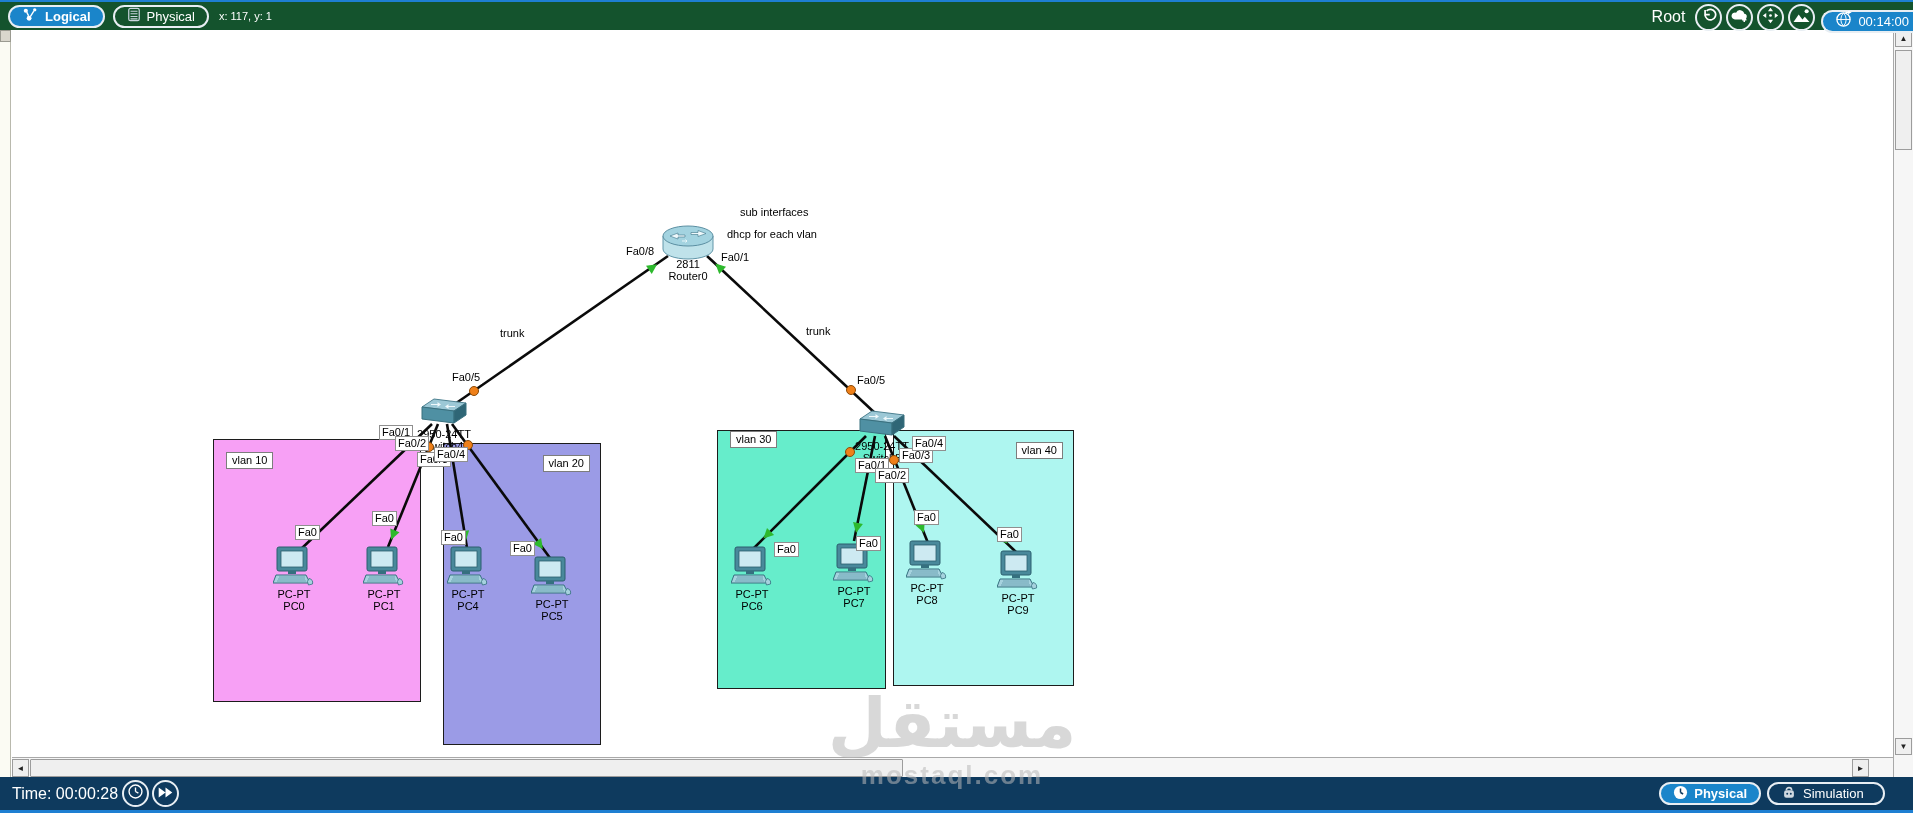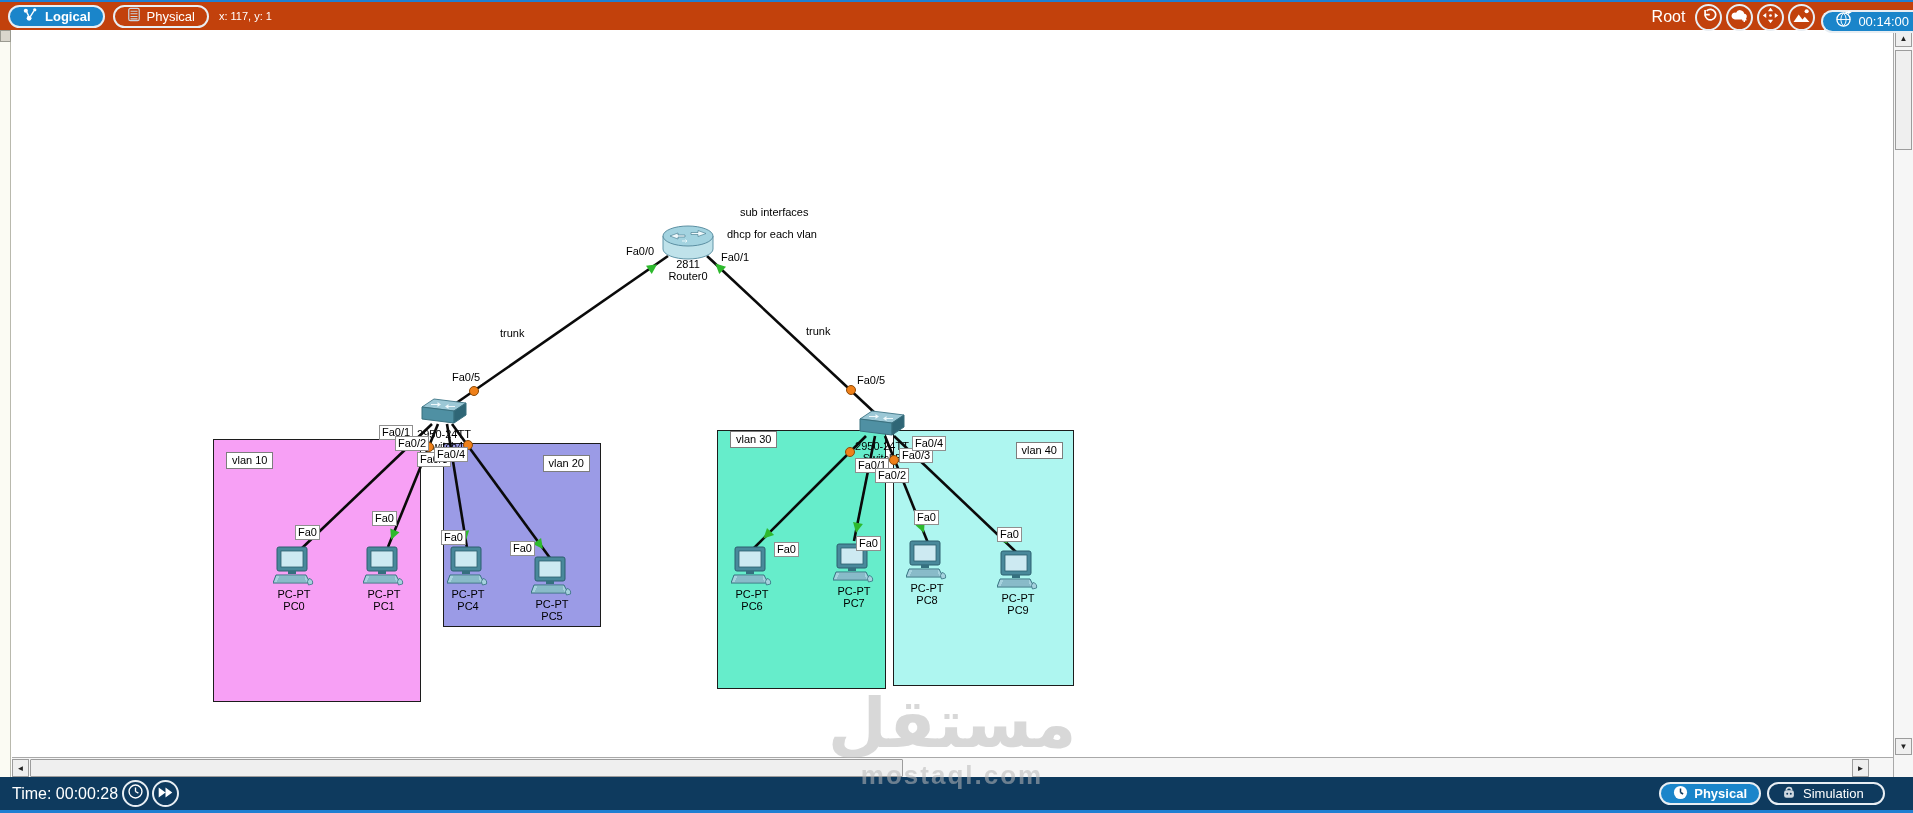--- a/index.html
+++ b/index.html
@@ -1,19 +1,19 @@
 <!DOCTYPE html>
 <html><head>
 <meta charset="utf-8">
 <style>
   html,body{margin:0;padding:0;background:#777;}
   #screen{position:relative;width:1913px;height:813px;overflow:hidden;background:#fff;
     font-family:"Liberation Sans","DejaVu Sans",sans-serif;-webkit-font-smoothing:antialiased;}
   
-  .topbar{position:absolute;left:0;top:0;width:1913px;height:30px;background:#c2410c;
+  .topbar{position:absolute;left:0;top:0;width:1913px;height:30px;background:#14532d;
     border-top:2px solid #1e7fd2;box-sizing:border-box;z-index:10;display:flex;align-items:center;}
   .botbar{position:absolute;left:0;bottom:0;width:1913px;height:36px;background:#0e3a5e;
     border-bottom:3px solid #1e7fd2;box-sizing:border-box;z-index:10;display:flex;align-items:center;}
   .pill{display:flex;align-items:center;gap:6px;height:23px;border:2px solid #e8eef3;border-radius:13px;
     padding:0 12px;color:#fff;font-size:13px;cursor:pointer;box-sizing:border-box;white-space:nowrap;}
   .pill-active{background:#1a85ca;font-weight:bold;}
   .pill-dark{background:transparent;}
   .coords{color:#fff;font-size:11px;margin-left:10px;}
   .tright{position:absolute;right:0;top:0;height:30px;display:flex;align-items:center;gap:4px;}
   .circle-btn{width:27px;height:27px;border:2px solid #e8eef3;border-radius:50%;box-sizing:border-box;
@@ -60,21 +60,21 @@
 </head>
 <body>
 
 <div id="screen">
 
   <div class="canvas-bg"></div>
   <div id="topo">
       <div class="vbox" style="left: 213px; top: 439px; width: 208px; height: 263px; background: rgb(247, 160, 245);">
         <div class="vbox-label" style="left: 12px; top: 12px;">vlan 10</div>
       </div>
-      <div class="vbox" style="left: 443px; top: 443px; width: 158px; height: 184px; background: rgb(155, 155, 230); text-decoration: underline;">
+      <div class="vbox" style="left: 443px; top: 443px; width: 158px; height: 302px; background: rgb(155, 155, 230); text-decoration: underline;">
         <div class="vbox-label" style="right: 10px; top: 11px;">vlan 20</div>
       </div>
       <div class="vbox" style="left: 717px; top: 430px; width: 169px; height: 259px; background: rgb(102, 237, 203);">
         <div class="vbox-label" style="left: 12px; top: 0;">vlan 30</div>
       </div>
       <div class="vbox" style="left: 893px; top: 430px; width: 181px; height: 256px; background: rgb(174, 246, 240);">
         <div class="vbox-label" style="right: 10px; top: 11px;">vlan 40</div>
       </div>
       <div class="devname" style="left: 628px; top: 258px;">
         <div>2811</div>
@@ -224,21 +224,21 @@
       <div class="arrow" style="left: 393px; top: 534.7px; transform: rotate(202.122deg);"></div>
       <div class="arrow" style="left: 465px; top: 535.6px; transform: rotate(170.838deg);"></div>
       <div class="dotm" style="left: 467.68px; top: 445.44px;"></div>
       <div class="arrow" style="left: 540.2px; top: 544.6px; transform: rotate(143.82deg);"></div>
       <div class="dotm" style="left: 850.32px; top: 451.68px;"></div>
       <div class="arrow" style="left: 767.44px; top: 534.56px; transform: rotate(225deg);"></div>
       <div class="arrow" style="left: 856.52px; top: 528.4px; transform: rotate(191.31deg);"></div>
       <div class="dotm" style="left: 894.46px; top: 459.54px;"></div>
       <div class="arrow" style="left: 921.98px; top: 528.02px; transform: rotate(158.106deg);"></div>
       <div class="arrow" style="left: 1003.8px; top: 540.4px; transform: rotate(133.556deg);"></div>
-      <div class="plabel" style="left: 624px; top: 245px;">Fa0/0</div>
+      <div class="plabel" style="left: 624px; top: 245px;">Fa0/8</div>
       <div class="plabel" style="left: 719px; top: 251px;">Fa0/1</div>
       <div class="plabel" style="left: 450px; top: 371px;">Fa0/5</div>
       <div class="plabel" style="left: 855px; top: 374px;">Fa0/5</div>
       <div class="plabel boxed" style="left: 379px; top: 425px;">Fa0/1</div>
       <div class="plabel boxed" style="left: 395px; top: 436px;">Fa0/2</div>
       <div class="plabel boxed" style="left: 417px; top: 452px;">Fa0/3</div>
       <div class="plabel boxed" style="left: 434px; top: 447px;">Fa0/4</div>
       <div class="plabel boxed" style="left: 899px; top: 448px;">Fa0/3</div>
       <div class="plabel boxed" style="left: 912px; top: 436px;">Fa0/4</div>
       <div class="plabel boxed" style="left: 855px; top: 458px;">Fa0/1</div>

